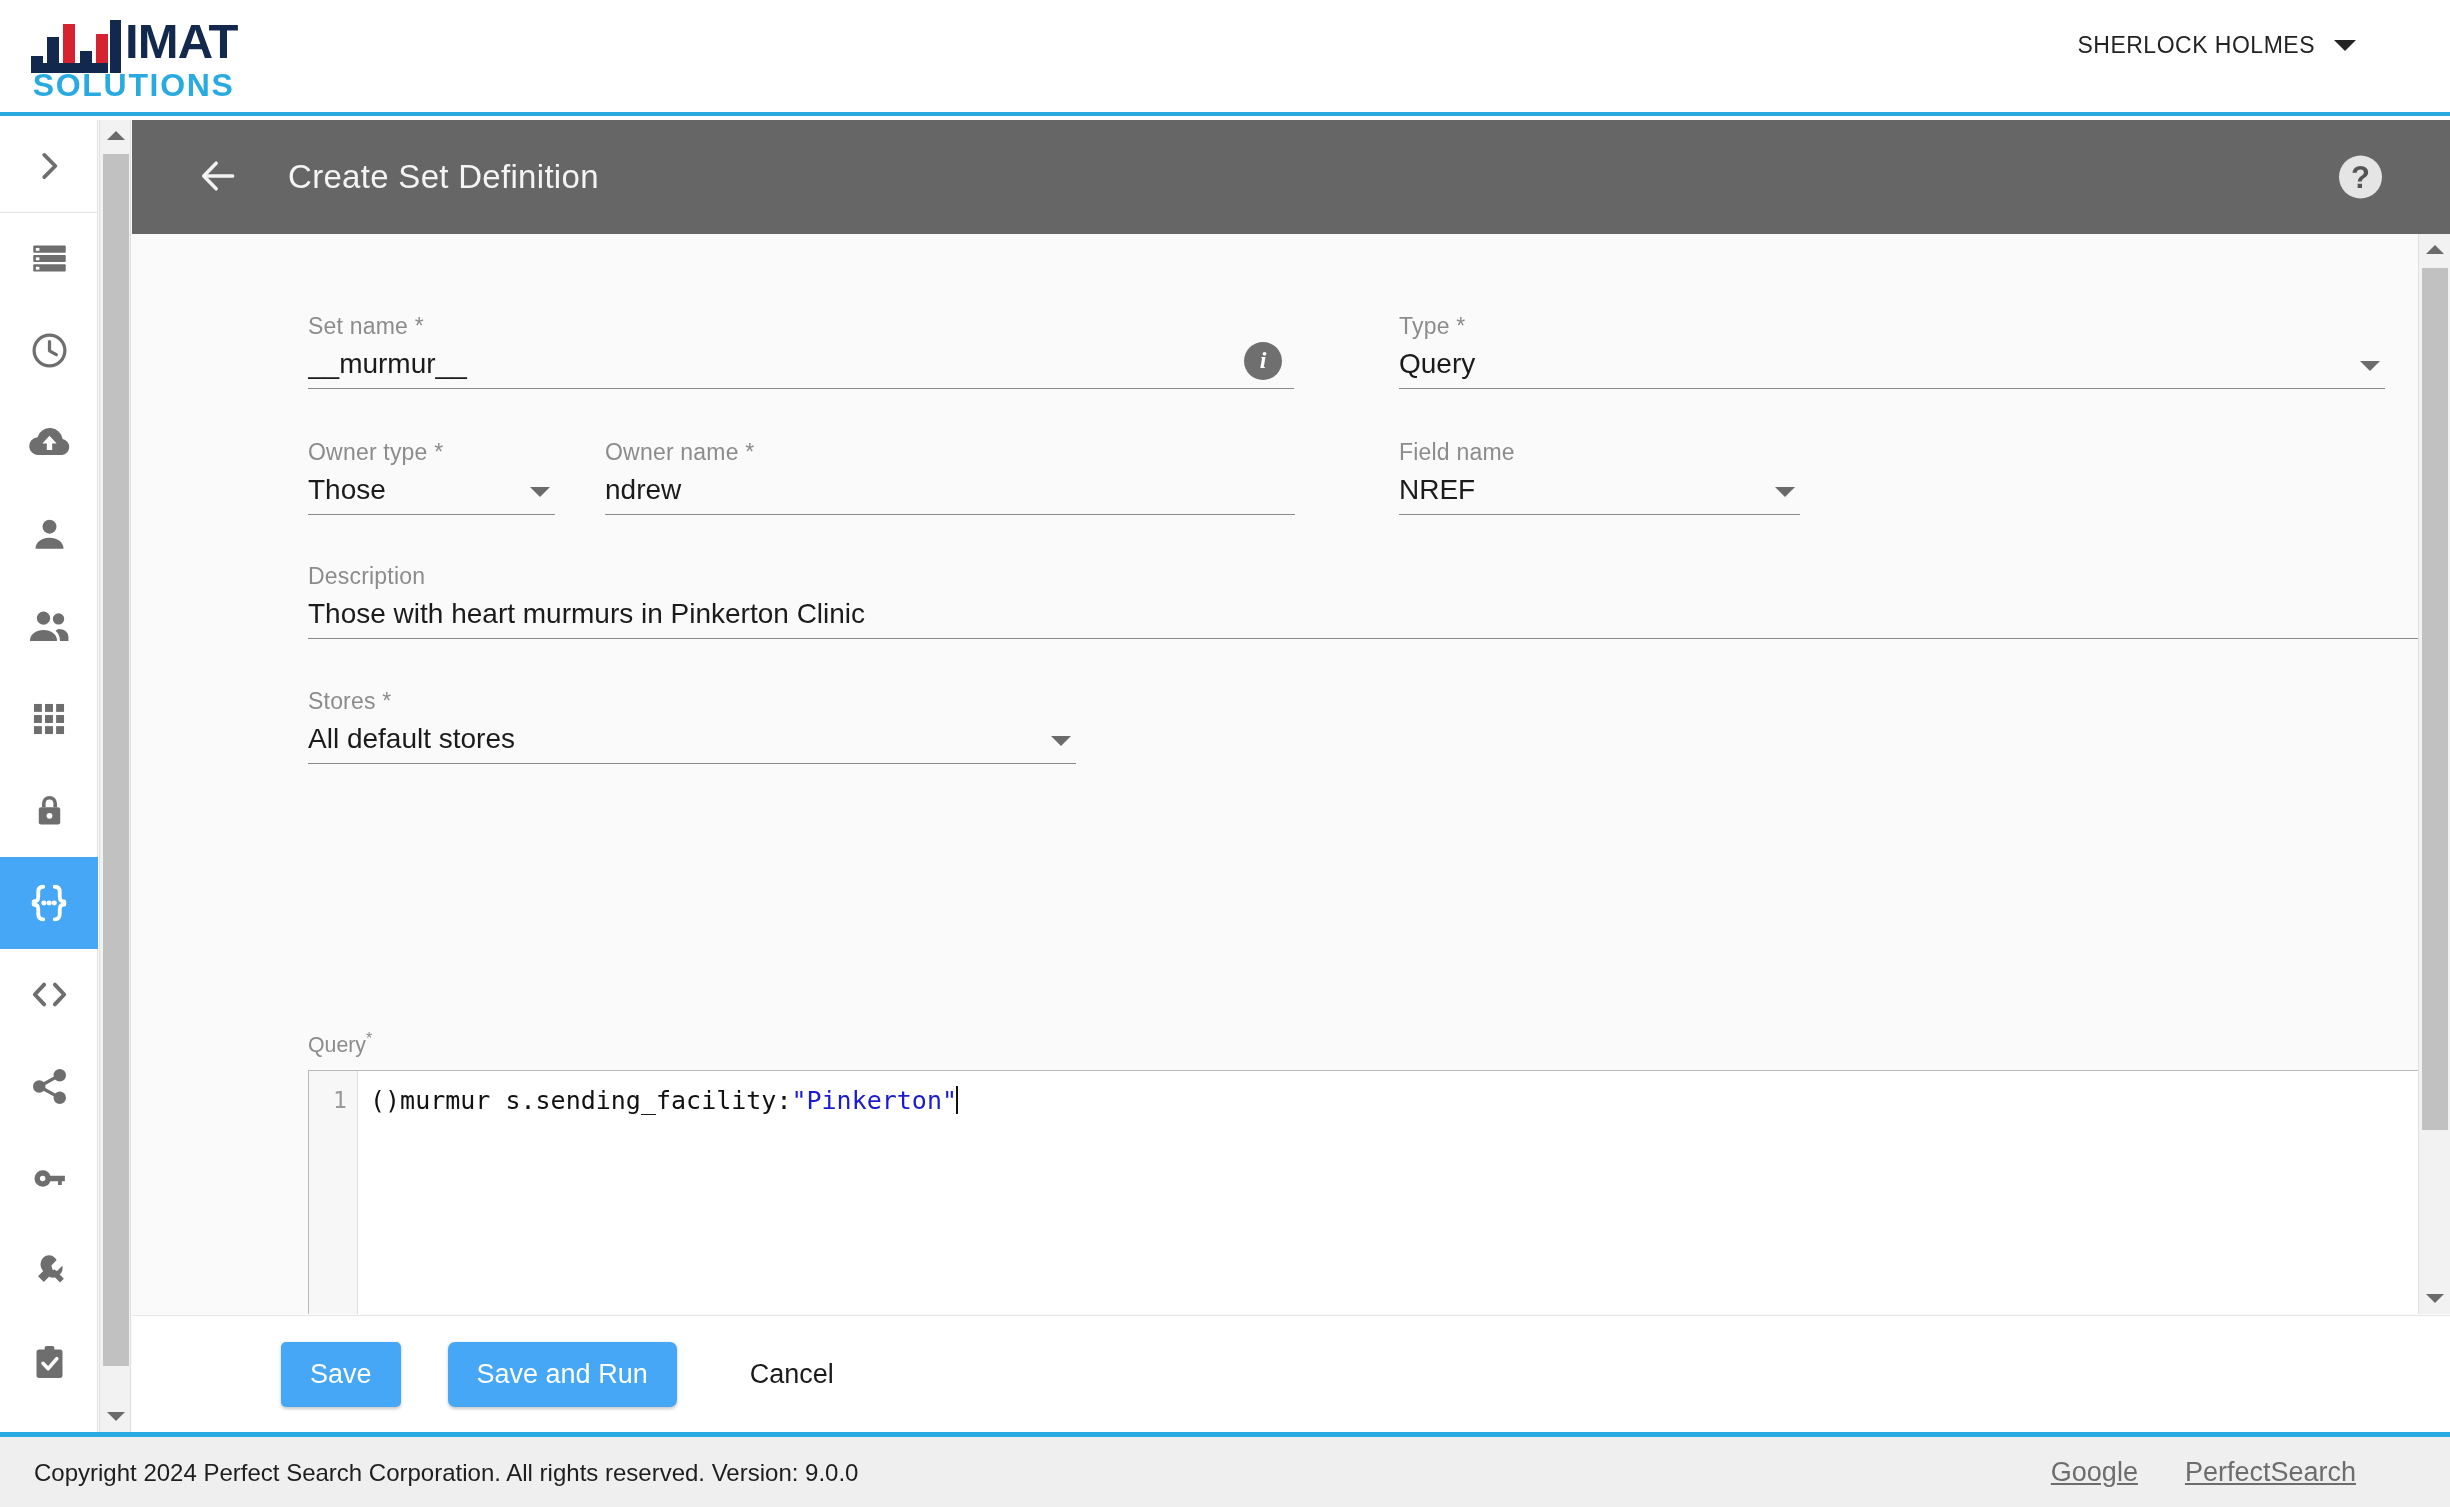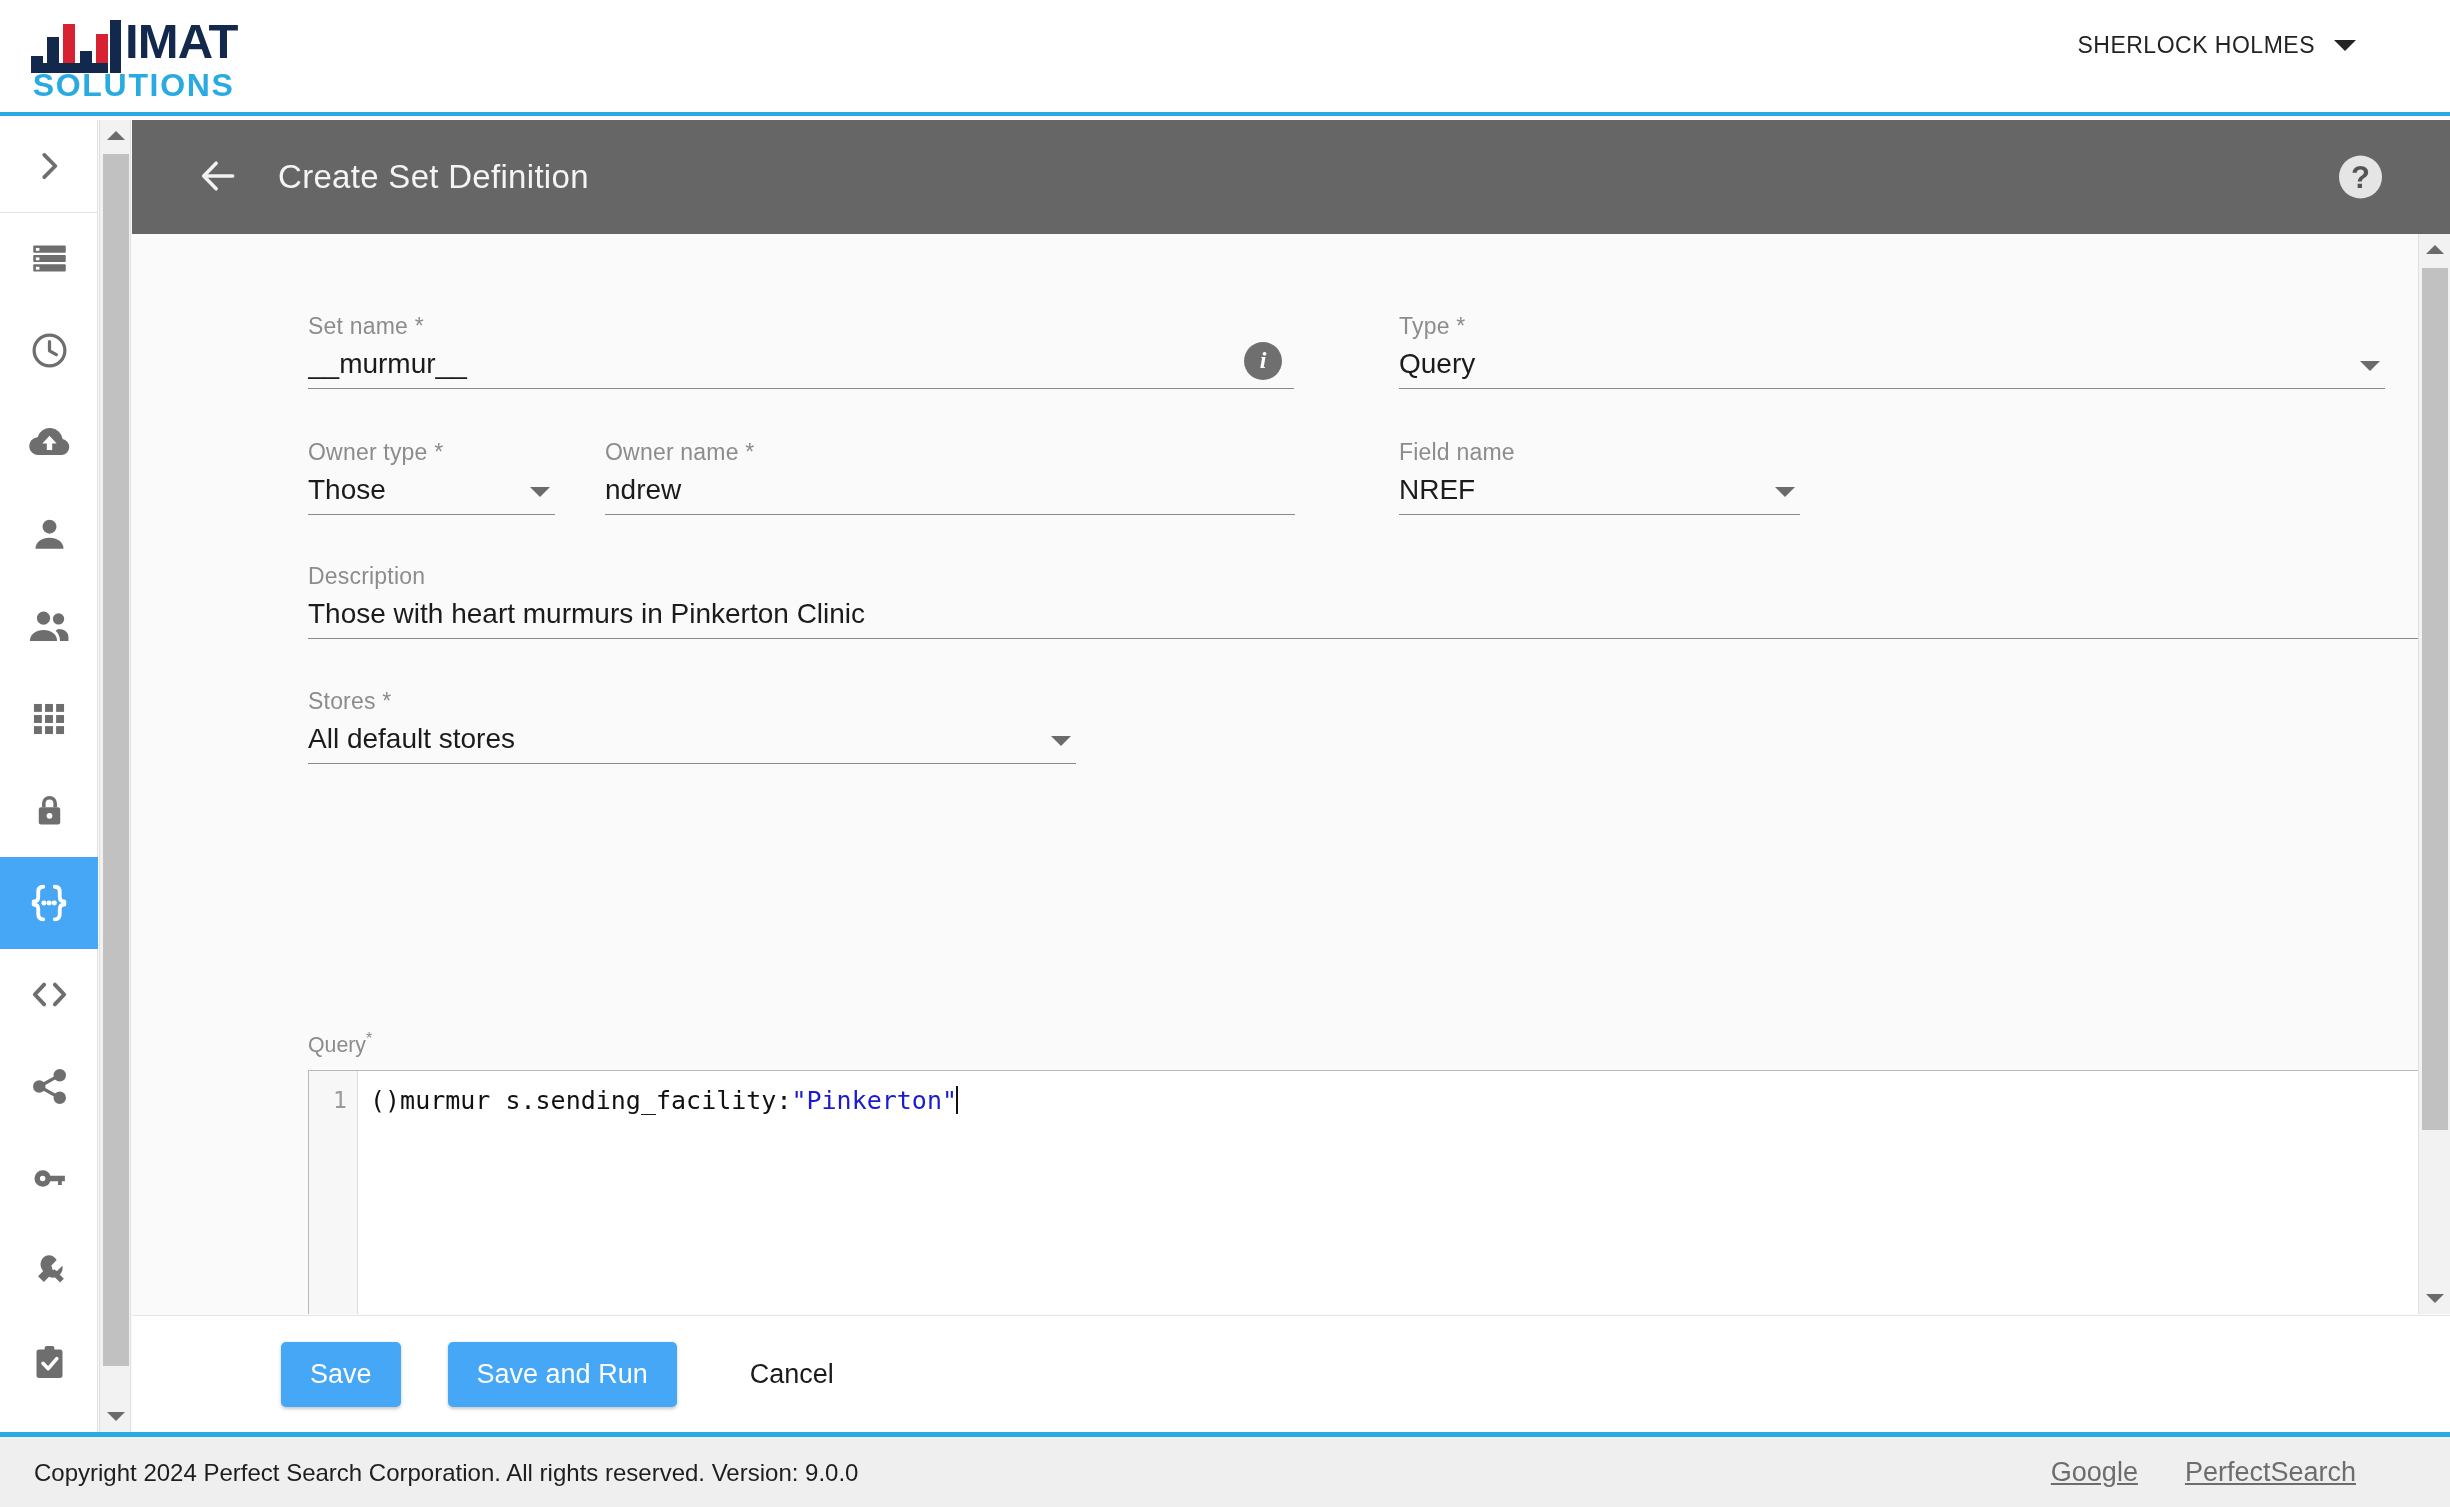--- a/index.html
+++ b/index.html
@@ -78,21 +78,21 @@
   
   #main { position: absolute; left: 132px; top: 0; width: 2318px; height: 1312px; background: #fafafa; }
 
   
   #page-header {
     position: absolute; left: 0; top: 0; width: 2318px; height: 114px;
     background: #666666; display: flex; align-items: center;
   }
   #back-btn { margin-left: 64px; cursor: pointer; display: flex; align-items: center; }
   #page-title {
-    margin-left: 38px; color: #f4f4f4; font-size: 33px; font-weight: normal; letter-spacing: 0.3px;
+    margin-left: 48px; color: #f4f4f4; font-size: 33px; font-weight: normal; letter-spacing: 0.3px;
   }
   #help-btn {
     position: absolute; right: 68px; top: 50%; transform: translateY(-50%);
     width: 43px; height: 43px; border-radius: 50%;
     background: #e5e5e5; color: #555555;
     display: flex; align-items: center; justify-content: center;
     font-size: 31px; font-weight: bold; cursor: pointer; line-height: 1;
   }
 
   
@@ -173,21 +173,21 @@
     background: #ffffff; border-top: 0.9px solid #e6e6e6;
     display: flex; align-items: center;
   }
   .btn-primary {
     background: #45a7f5; color: #ffffff; border: none; border-radius: 5.1px;
     font-size: 27px; font-family: "Liberation Sans", sans-serif;
     padding: 17px 29px; cursor: pointer;
     box-shadow: 0 1.7px 3.4px rgba(0,0,0,0.22);
   }
   #save-btn { margin-left: 149px; }
-  #saverun-btn { margin-left: 47px; }
+  #saverun-btn { margin-left: 47px; border-radius: 7px; }
   .btn-flat {
     background: transparent; border: none; color: #1b1b1b;
     font-size: 27px; font-family: "Liberation Sans", sans-serif;
     margin-left: 51px; padding: 17px 22px; cursor: pointer;
   }
 
   
   #footer {
     position: absolute; left: 0; top: 1432px; width: 2450px; height: 76px;
     background: #efefef; border-top: 5.1px solid #29abe2;

